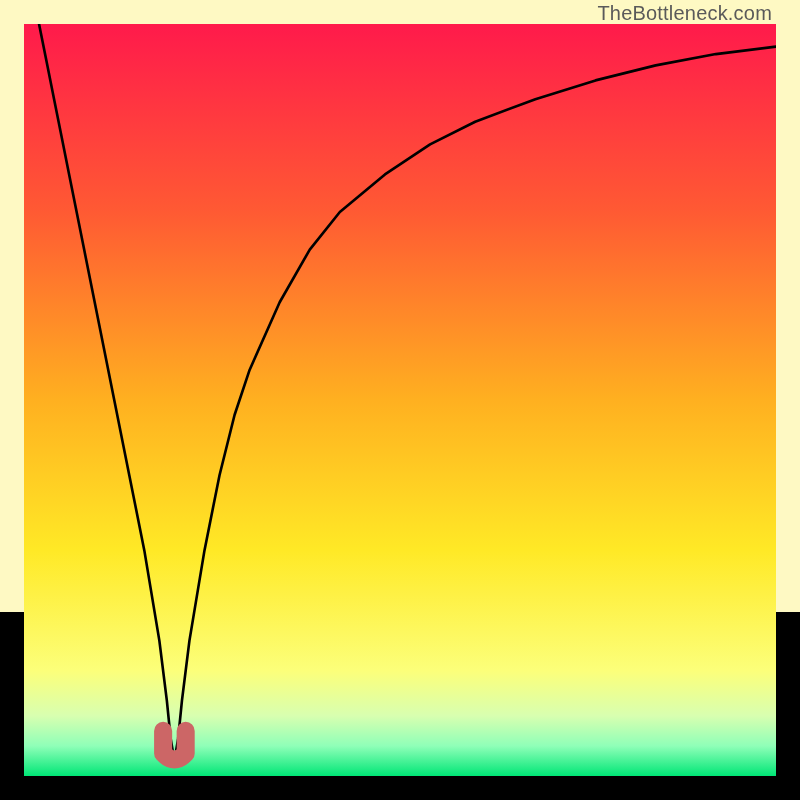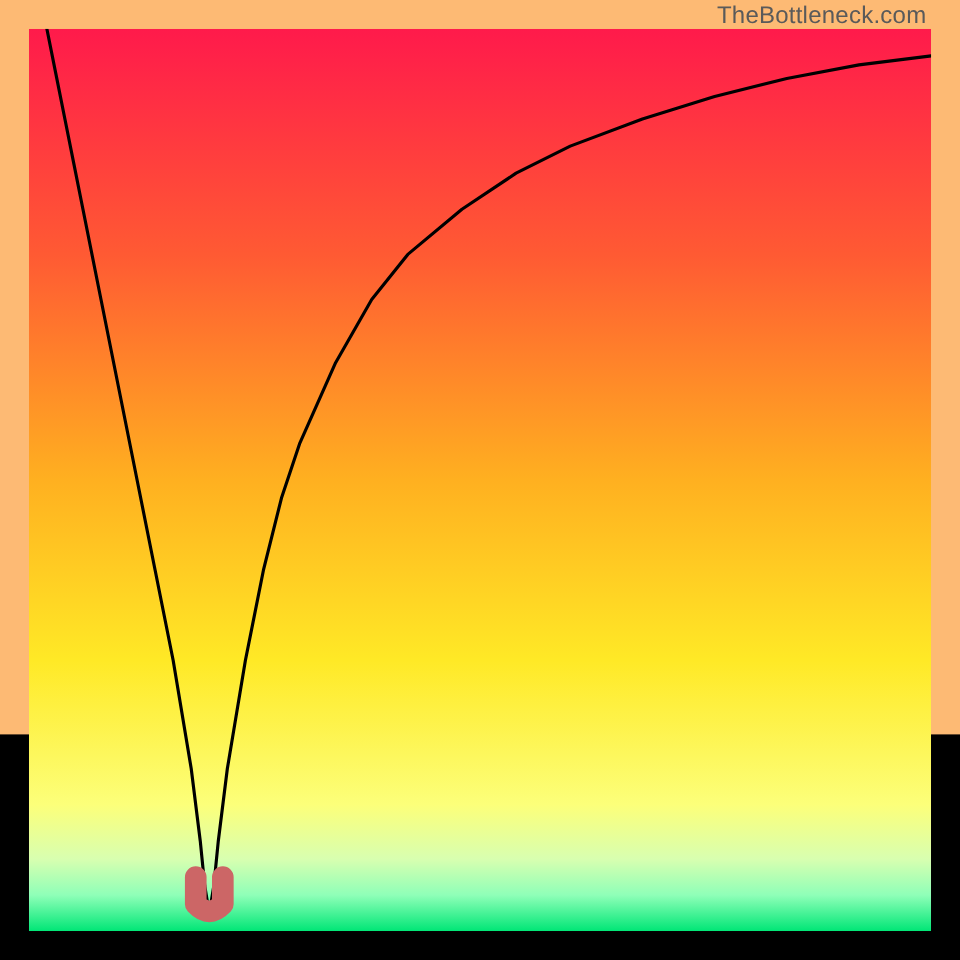--- a/index.html
+++ b/index.html
@@ -10,21 +10,21 @@
     overflow: hidden;
     background: #000;
     font-family: Arial, Helvetica, sans-serif;
   }
   .frame {
     position: absolute;
     left: 0;
     top: 0;
     width: 800px;
     height: 612px;
-    background: #fdba74;
+    background: #fef9c3;
   }
   .plot {
     position: absolute;
     left: 24px;
     top: 24px;
     width: 752px;
     height: 752px;
     overflow: hidden;
   }
   .gradient {

